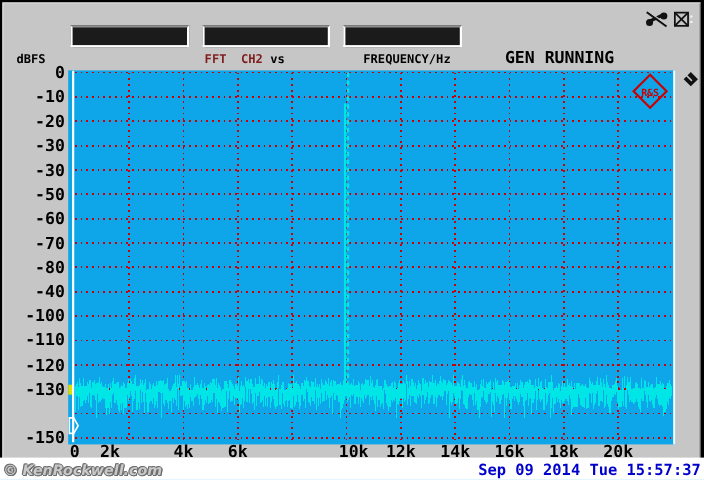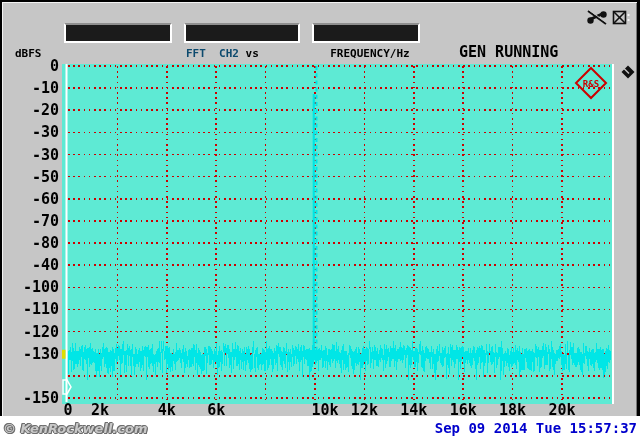--- a/index.html
+++ b/index.html
@@ -15,29 +15,29 @@
   
   .field{position:absolute;top:21px;height:20px;background:#1b1b1b;
          border:2px solid #fff;border-top-color:#8f8f8f;box-sizing:border-box;}
   .f1{left:62px;width:108px;}
   .f2{left:182px;width:116px;}
   .f3{left:310px;width:108px;}
   .lbl{position:absolute;font-size:11px;line-height:15px;color:#000;white-space:pre;}
   .unit{left:13px;top:44px;}
   .t1{left:62px;top:44px;width:108px;text-align:center;}
   .t2{left:184px;top:44px;}
-  .t2 .ch2{color:#0c4a6e;}
+  .t2 .ch2{color:#7f1d1d;}
   .t3{left:310px;top:44px;width:116px;text-align:center;}
   .status{position:absolute;left:457px;top:8px;font-size:15px;line-height:17px;color:#000;white-space:pre;}
   .topicons{position:absolute;left:584px;top:7px;width:50px;height:18px;display:flex;gap:3px;}
   
   .ytick{position:absolute;left:0;width:57px;text-align:right;font-size:15px;line-height:16px;color:#000;}
   .xtick{position:absolute;width:44px;text-align:center;font-size:15px;line-height:15px;color:#000;top:401px;}
   
-  .plot{position:absolute;left:60px;top:62px;width:550px;height:340px;background:#5eead4;
+  .plot{position:absolute;left:60px;top:62px;width:550px;height:340px;background:#0ea5e9;
         border-right:2px solid #fff;box-sizing:content-box;}
   .plot svg{display:block;}
   .rslogo{position:absolute;left:512px;top:2px;}
   .blackdiamond{position:absolute;left:619px;top:63px;}
   
   .footer{position:absolute;left:0;right:0;bottom:0;height:20px;background:#fff;}
   .watermark{position:absolute;left:3px;bottom:0px;font-family:"DejaVu Sans",sans-serif;
              font-style:italic;font-weight:bold;font-size:13px;line-height:15px;color:#c9c9c9;
              text-shadow:1px 0 #6e6e6e,-1px 0 #6e6e6e,0 1px #6e6e6e,0 -1px #6e6e6e,1px 1px #6e6e6e,-1px -1px #6e6e6e;}
   .datetime{position:absolute;right:3px;bottom:0px;font-size:14px;line-height:15px;color:#0000cc;white-space:pre;}
@@ -144,21 +144,21 @@
       <polygon points="7,0.5 13.5,7 7,13.5 0.5,7" fill="#111"></polygon>
       <line x1="3" y1="3.5" x2="8" y2="8.5" stroke="#c6c6c6" stroke-width="1.4"></line>
     </svg>
 
     <div id="xaxis">
         <div class="xtick" style="left: 44px;">0</div>
         <div class="xtick" style="left: 76px;">2k</div>
         <div class="xtick" style="left: 142.8px;">4k</div>
         <div class="xtick" style="left: 192.2px;">6k</div>
         <div class="xtick" style="left: 241.6px; margin-top: 34px;">8k</div>
-        <div class="xtick" style="left: 301px;">10k</div>
+        <div class="xtick" style="left: 289px; text-align: right;">10k</div>
         <div class="xtick" style="left: 340.4px;">12k</div>
         <div class="xtick" style="left: 389.8px;">14k</div>
         <div class="xtick" style="left: 439.2px;">16k</div>
         <div class="xtick" style="left: 488.6px;">18k</div>
         <div class="xtick" style="left: 538px;">20k</div>
       </div>
 
   </div>
 
   <div class="footer">

